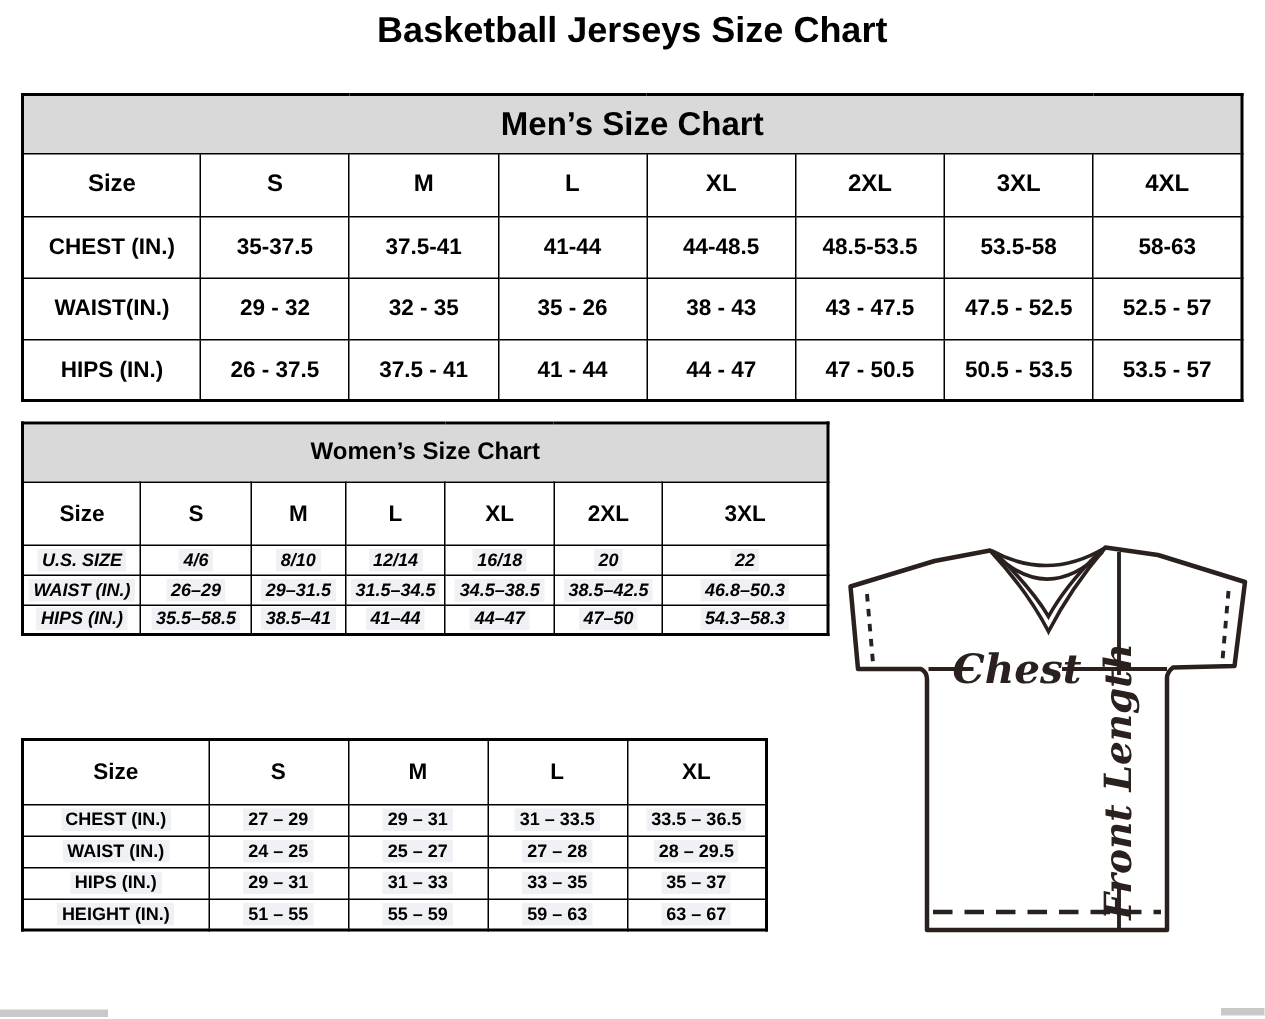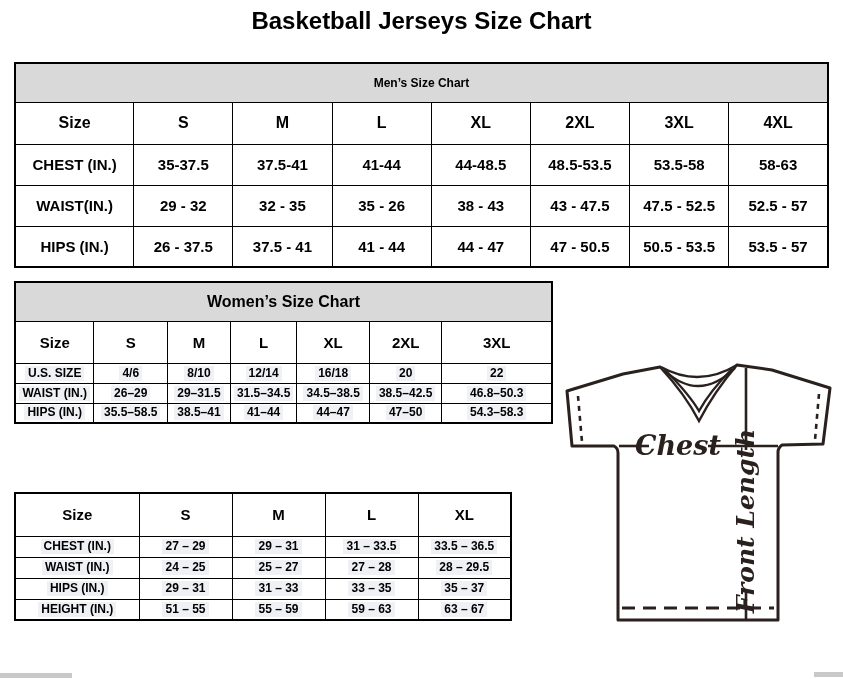--- a/index.html
+++ b/index.html
@@ -19,28 +19,28 @@
     border: 2px solid var(--border, #000);
   }
   .size-table th, .size-table td {
     border: 1px solid var(--border, #000);
     text-align: center; vertical-align: middle;
     font-weight: bold; padding: 0; white-space: nowrap; overflow: hidden;
   }
   .size-table .band { background: var(--header-bg, #d9d9d9); }
 
   .mens   { left: 14px; top: 62px;  width: 815px; }
-  .mens .band    { height: 39px; font-size: 12px; }
+  .mens .band    { height: 39px; font-size: 22px; }
   .mens .cols th { height: 42px; font-size: 16px; }
   .mens tbody td { height: 41px; font-size: 15px; }
 
   .womens { left: 14px; top: 281px; width: 539px; }
   .womens .band    { height: 39px; font-size: 16px; }
   .womens .cols th { height: 42px; font-size: 15px; }
-  .womens tbody td { height: 20px; font-size: 12px; }
+  .womens tbody td { height: 20px; font-size: 12px; font-style: italic; }
 
   .youth  { left: 14px; top: 492px; width: 498px; }
   .youth .band    { height: 37px; font-size: 16px; }
   .youth .cols th { height: 43px; font-size: 15px; }
   .youth tbody td { height: 21px; font-size: 12px; }
 
   .hl { background: var(--hl, #eff1f4); padding: 0 3px; display: inline-block; line-height: 1.25; }
 
   .jersey { position: absolute; left: 556px; top: 358px; width: 287px; height: 305px; }
   .jersey path, .jersey line { fill: none; stroke: var(--stroke, #2a211e); }

